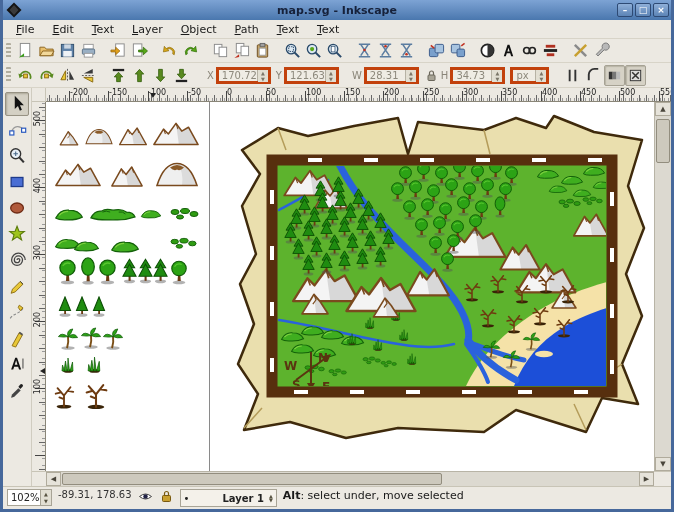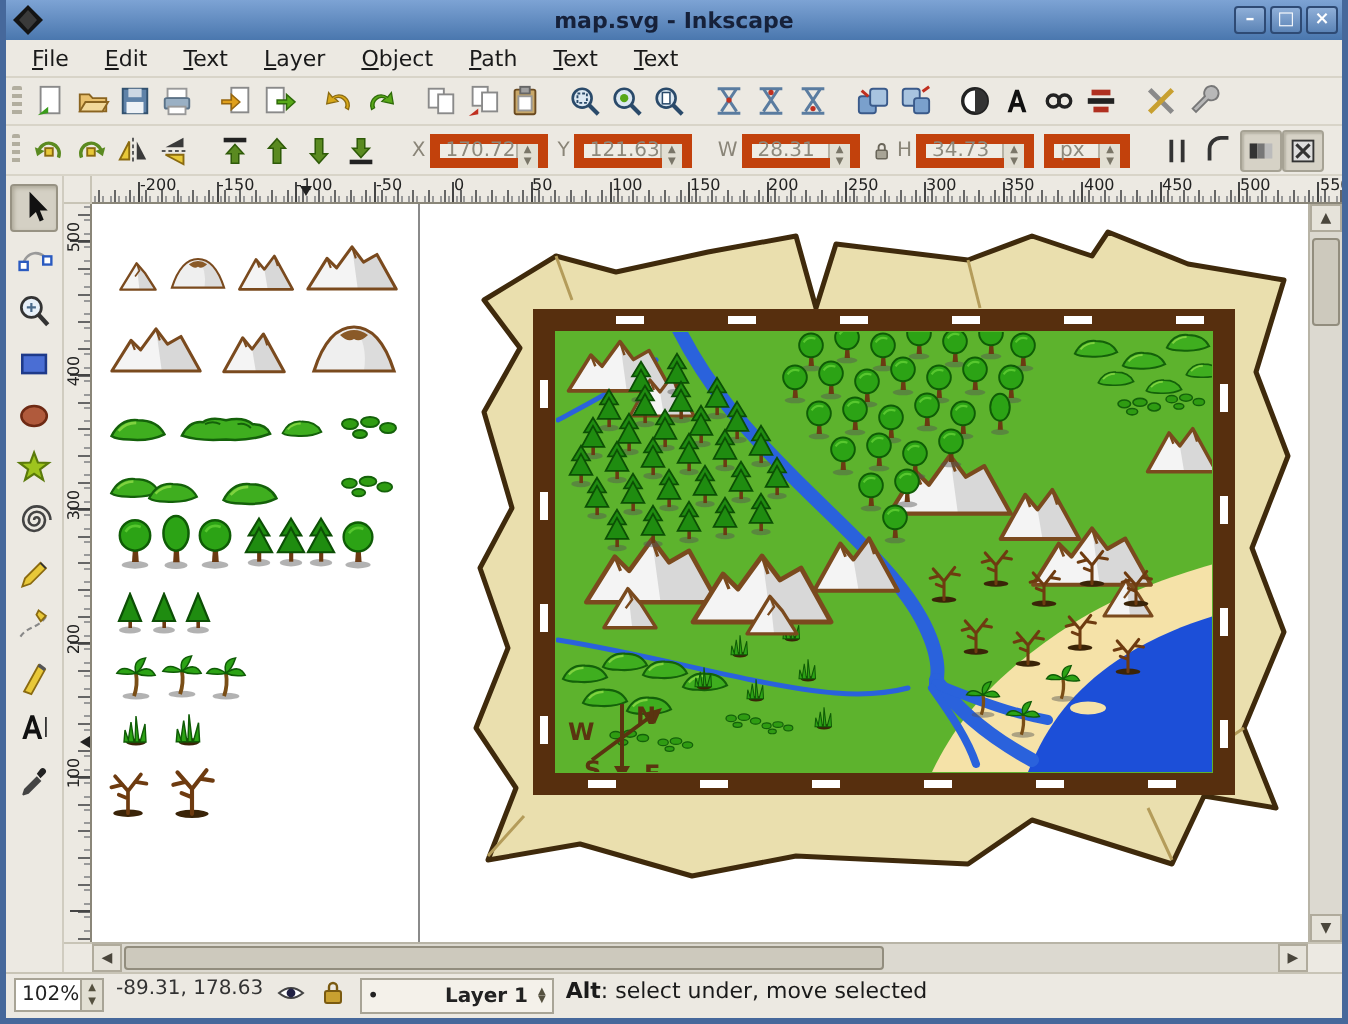--- a/index.html
+++ b/index.html
@@ -21,21 +21,21 @@
   .tb{display:flex;align-items:center;background:#ece9e2;border-bottom:1px solid #d8d4c8;}
   #toolbar-main{height:24px;}
   #toolbar-selector{height:25px;}
   .handle{width:5px;height:16px;margin:0 4px 0 3px;background:repeating-linear-gradient(180deg,#b2ae9f 0 2px,#ece9e2 2px 4px);border-radius:1px;}
   .grp{display:flex;margin-right:9px;}
   .tbi{width:21px;height:21px;display:flex;align-items:center;justify-content:center;border-radius:2px;}
   .tbi svg{width:17px;height:17px;display:block;}
   .tbi.pressed{background:#d6d2c6;border:1px solid #a6a294;box-shadow:inset 1px 1px 1px #b8b4a6;}
   .fld{display:flex;align-items:center;margin-right:5px;}
   .fld .lbl{font-size:10px;color:#8a8578;margin-right:2px;}
-  .spin{display:flex;border:5px solid #c2410c;background:#efece4;height:17px;}
+  .spin{display:flex;border:3px solid #c2410c;background:#efece4;height:17px;}
   .spin .val{width:38px;font-size:10px;color:#8d897c;display:flex;align-items:center;padding-left:3px;}
   .spin .btns{width:11px;border-left:1px solid #b6b2a4;display:flex;flex-direction:column;}
   .spin .btns span{flex:1;font-size:5px;color:#7a7668;display:flex;align-items:center;justify-content:center;background:#e2dfd3;}
   .unitbox .val{width:22px;}
   
   .main{display:flex;height:398px;}
   .toolbox{width:29px;background:#ece9e2;border-right:1px solid #d0ccc0;display:flex;flex-direction:column;align-items:center;padding-top:4px;gap:2px;}
   .tool{width:24px;height:24px;display:flex;align-items:center;justify-content:center;border-radius:2px;}
   .tool svg{width:19px;height:20px;display:block;}
   .tool.active{background:#d4d0c4;border:1px solid #979283;box-shadow:inset 1px 1px 2px #aca797;}

